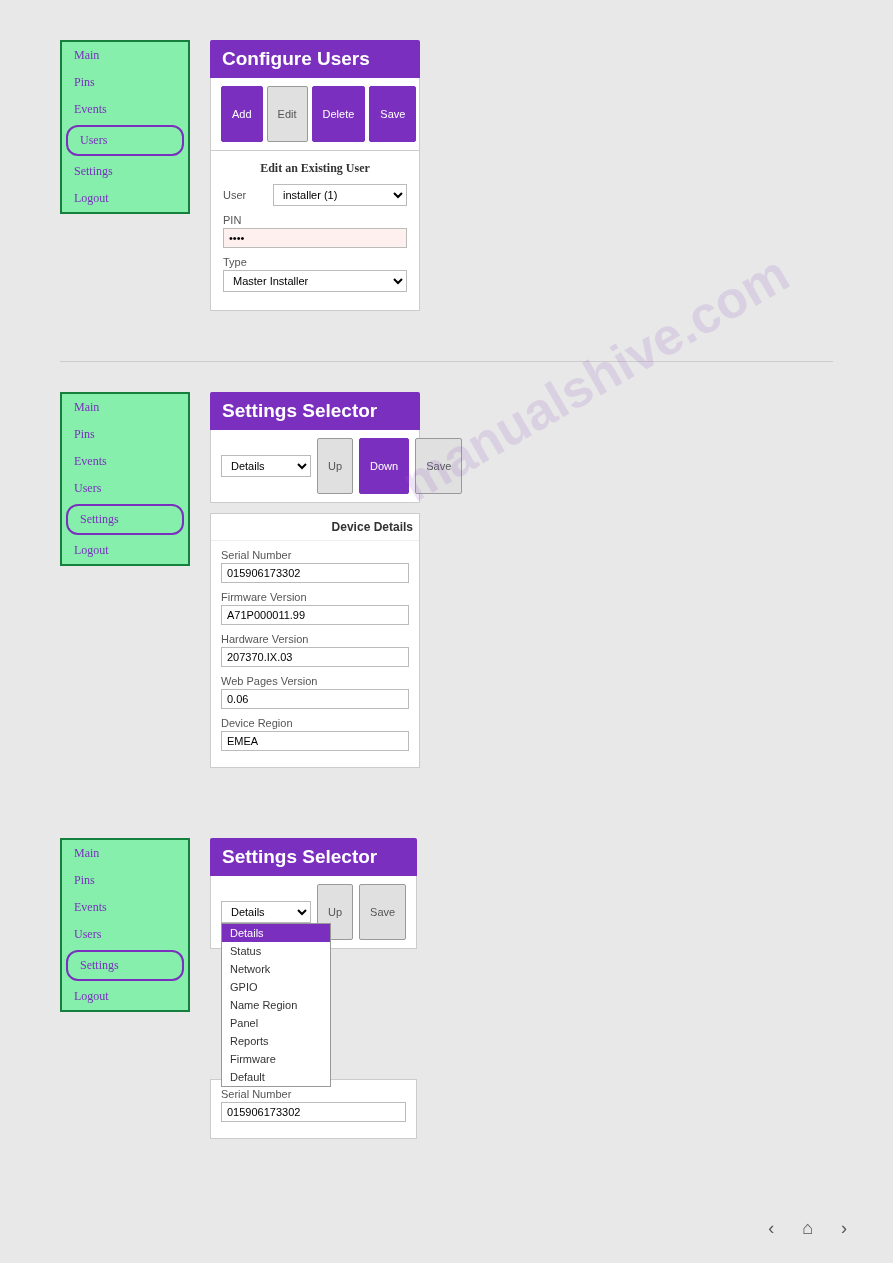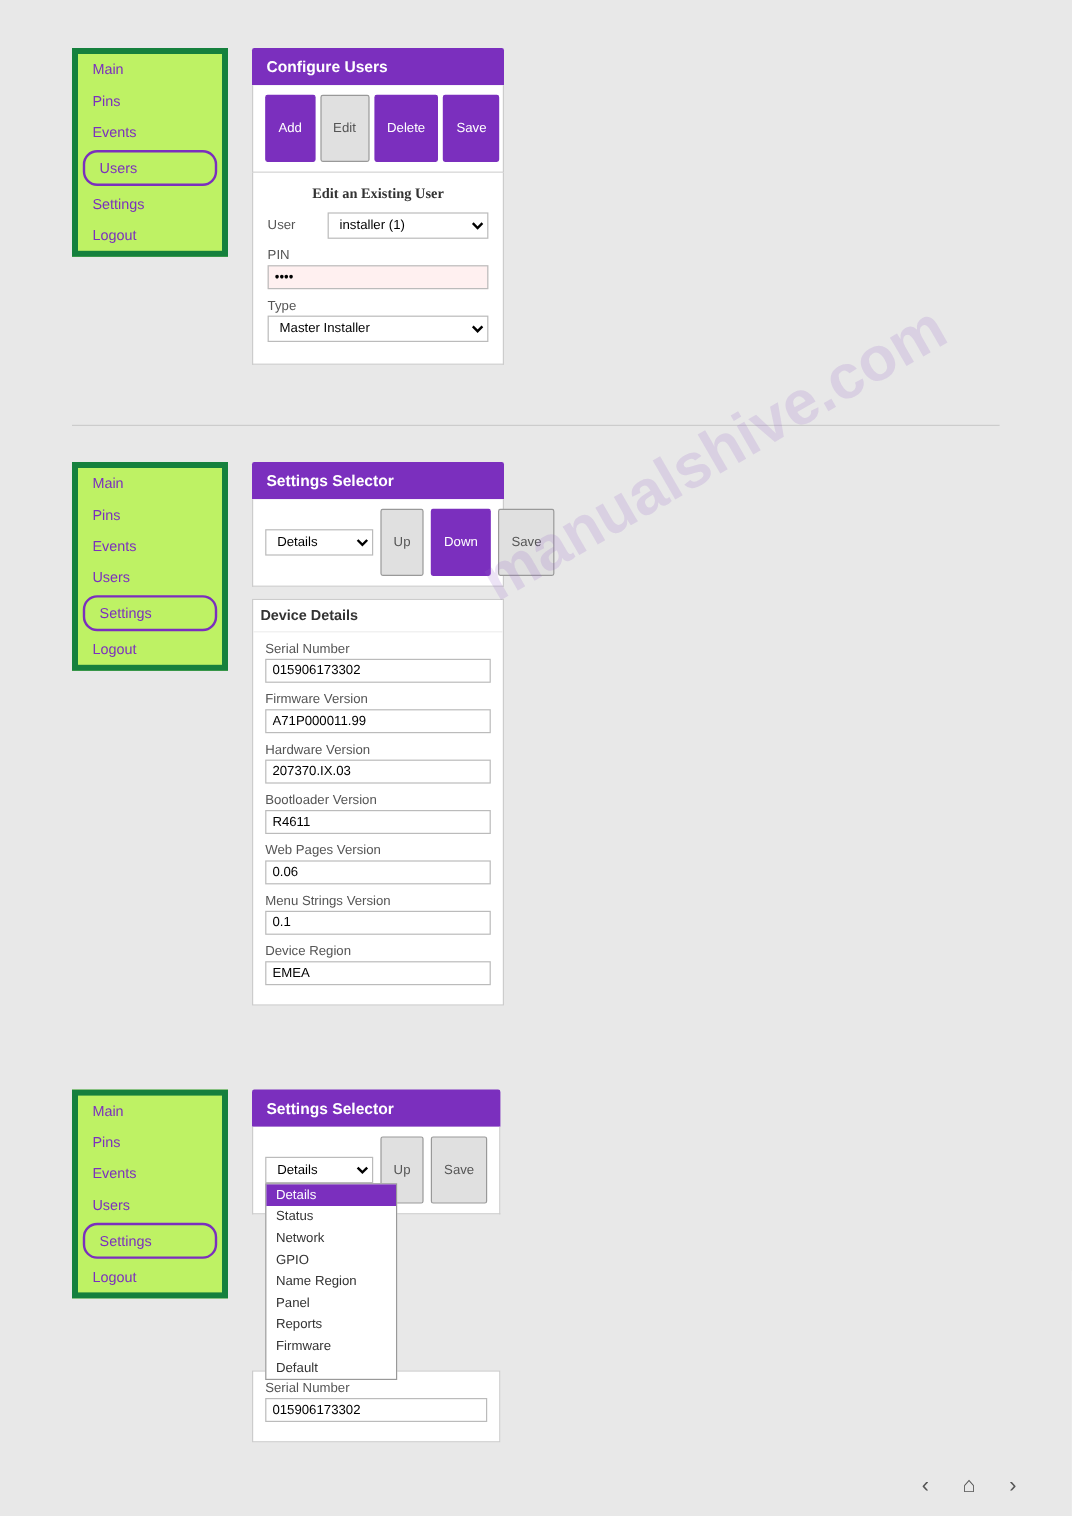--- a/index.html
+++ b/index.html
@@ -48,24 +48,25 @@
 
     .divider {
       border: none;
       border-top: 1px solid #ccc;
       margin: 0 60px 10px;
     }
 
     
     .sidebar {
       width: 130px;
-      background: #bef264;
-      border: 5px solid #15803d;
+      background: #86efac;
+      border: 2px solid #15803d;
       margin-right: 20px;
       flex-shrink: 0;
+      font-family: Liberation Serif, serif;
     }
     .sidebar-item {
       padding: 6px 12px;
       cursor: pointer;
       color: #7b2fbe;
       font-size: 12px;
       border-bottom: none;
     }
     .sidebar-item.active {
       border: 2px solid #7b2fbe;
@@ -79,21 +80,21 @@
     .main-panel {
       flex: 1;
       max-width: 210px;
     }
 
     
     .panel-header {
       background: #7b2fbe;
       color: #fff;
       padding: 8px 12px;
-      font-size: 13px;
+      font-size: 19px;
       font-weight: bold;
       border-radius: 2px 2px 0 0;
     }
 
     
     .toolbar {
       display: flex;
       gap: 4px;
       margin-bottom: 0;
       padding: 8px 10px;
@@ -188,21 +189,21 @@
     }
 
     
     .device-details-panel {
       background: #fff;
       border: 1px solid #ccc;
       margin-top: 10px;
       max-width: 210px;
     }
     .device-details-header {
-      text-align: left;
+      text-align: right;
       font-size: 12px;
       font-weight: bold;
       padding: 6px;
       border-bottom: 1px solid #eee;
       color: #333;
     }
     .device-details-body {
       padding: 8px 10px;
     }
 
@@ -344,30 +345,22 @@
           </div>
           <div class="form-group">
             <label class="form-label">Firmware Version</label>
             <input class="form-input" type="text" value="A71P000011.99" style="">
           </div>
           <div class="form-group">
             <label class="form-label">Hardware Version</label>
             <input class="form-input" type="text" value="207370.IX.03" style="">
           </div>
           <div class="form-group">
-            <label class="form-label">Bootloader Version</label>
-            <input class="form-input" type="text" value="R4611" style="">
-          </div>
-          <div class="form-group">
             <label class="form-label">Web Pages Version</label>
             <input class="form-input" type="text" value="0.06" style="">
-          </div>
-          <div class="form-group">
-            <label class="form-label">Menu Strings Version</label>
-            <input class="form-input" type="text" value="0.1" style="">
           </div>
           <div class="form-group">
             <label class="form-label">Device Region</label>
             <input class="form-input" type="text" value="EMEA" style="">
           </div>
         </div>
       </div>
     </div>
   </div>
 

